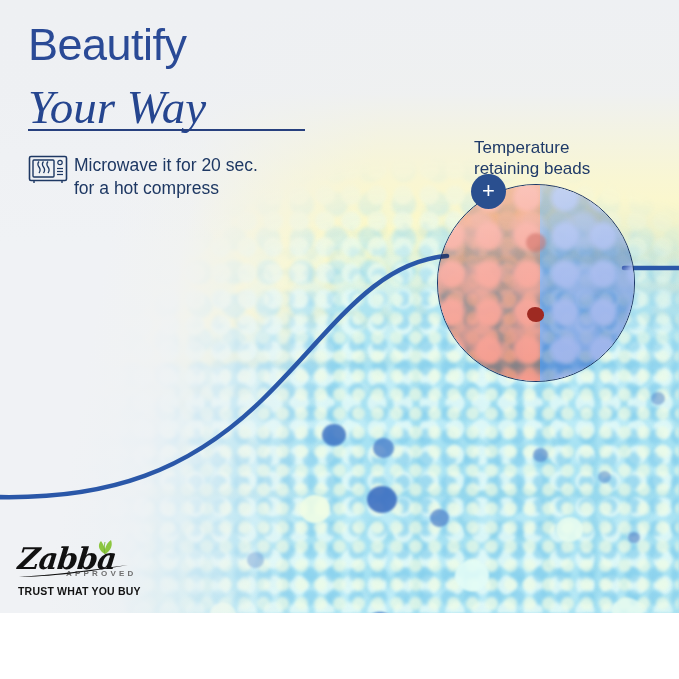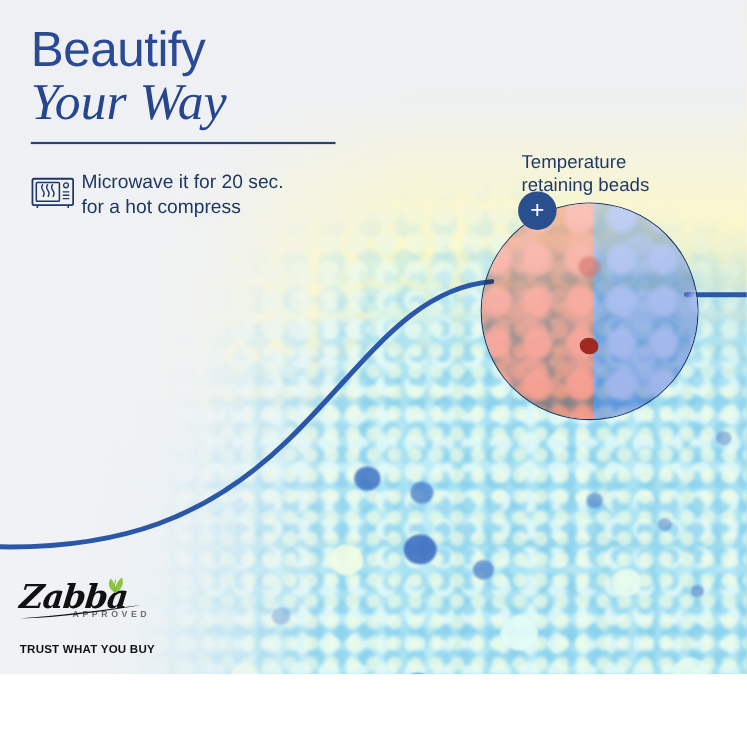--- a/index.html
+++ b/index.html
@@ -115,42 +115,42 @@
     letter-spacing: -0.5px;
     line-height: 1.0;
     color: #2a4a96;
   }
   .headline-line2 {
     font-family: "Liberation Serif", serif;
     font-style: italic;
     font-size: 47px;
     font-weight: 400;
     line-height: 1.05;
-    margin-top: 2px;
+    margin-top: 16px;
     color: #25458f;
   }
   .headline-rule {
     position: absolute;
     left: 28px;
     top: 129px;
     width: 277px;
     height: 2px;
     background: #27407e;
   }
 
   
   .bullets {
     position: absolute;
     left: 28px;
     top: 152px;
     width: 330px;
   }
   .bullet {
     display: flex;
-    align-items: center;
+    align-items: flex-start;
     margin-bottom: 24px;
   }
   .bullet-icon {
     flex: 0 0 auto;
     width: 46px;
     padding-top: 2px;
   }
   .bullet-text {
     font-size: 17.5px;
     line-height: 1.32;
@@ -275,21 +275,21 @@
     color: #6f6f6f;
     font-weight: 700;
     margin-top: -7px;
     margin-left: 48px;
   }
   .brand-tag {
     font-size: 10.5px;
     letter-spacing: 0.2px;
     font-weight: 700;
     color: #111111;
-    margin-top: 22px;
+    margin-top: 7px;
   }
   .brand-swoosh {
     position: absolute;
     left: 0;
     top: 22px;
     width: 112px;
     height: 14px;
   }
 </style>
 </head>

